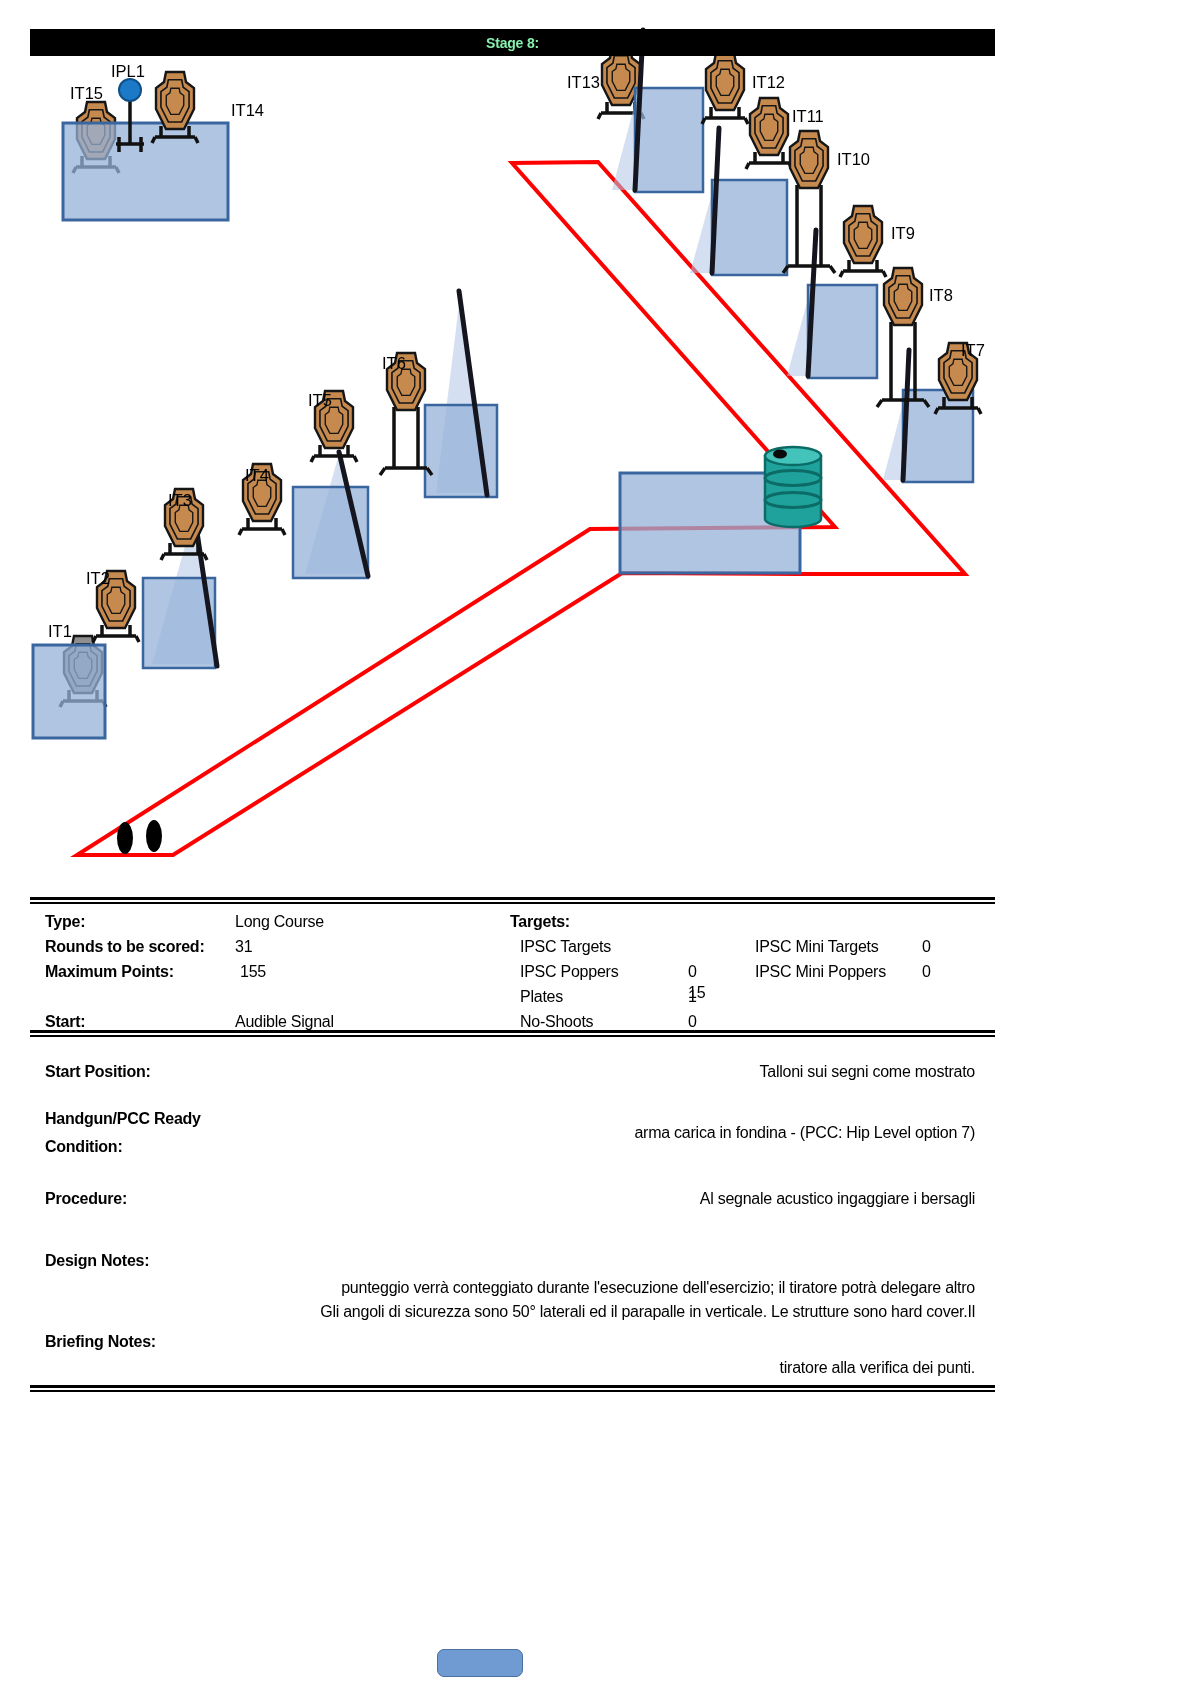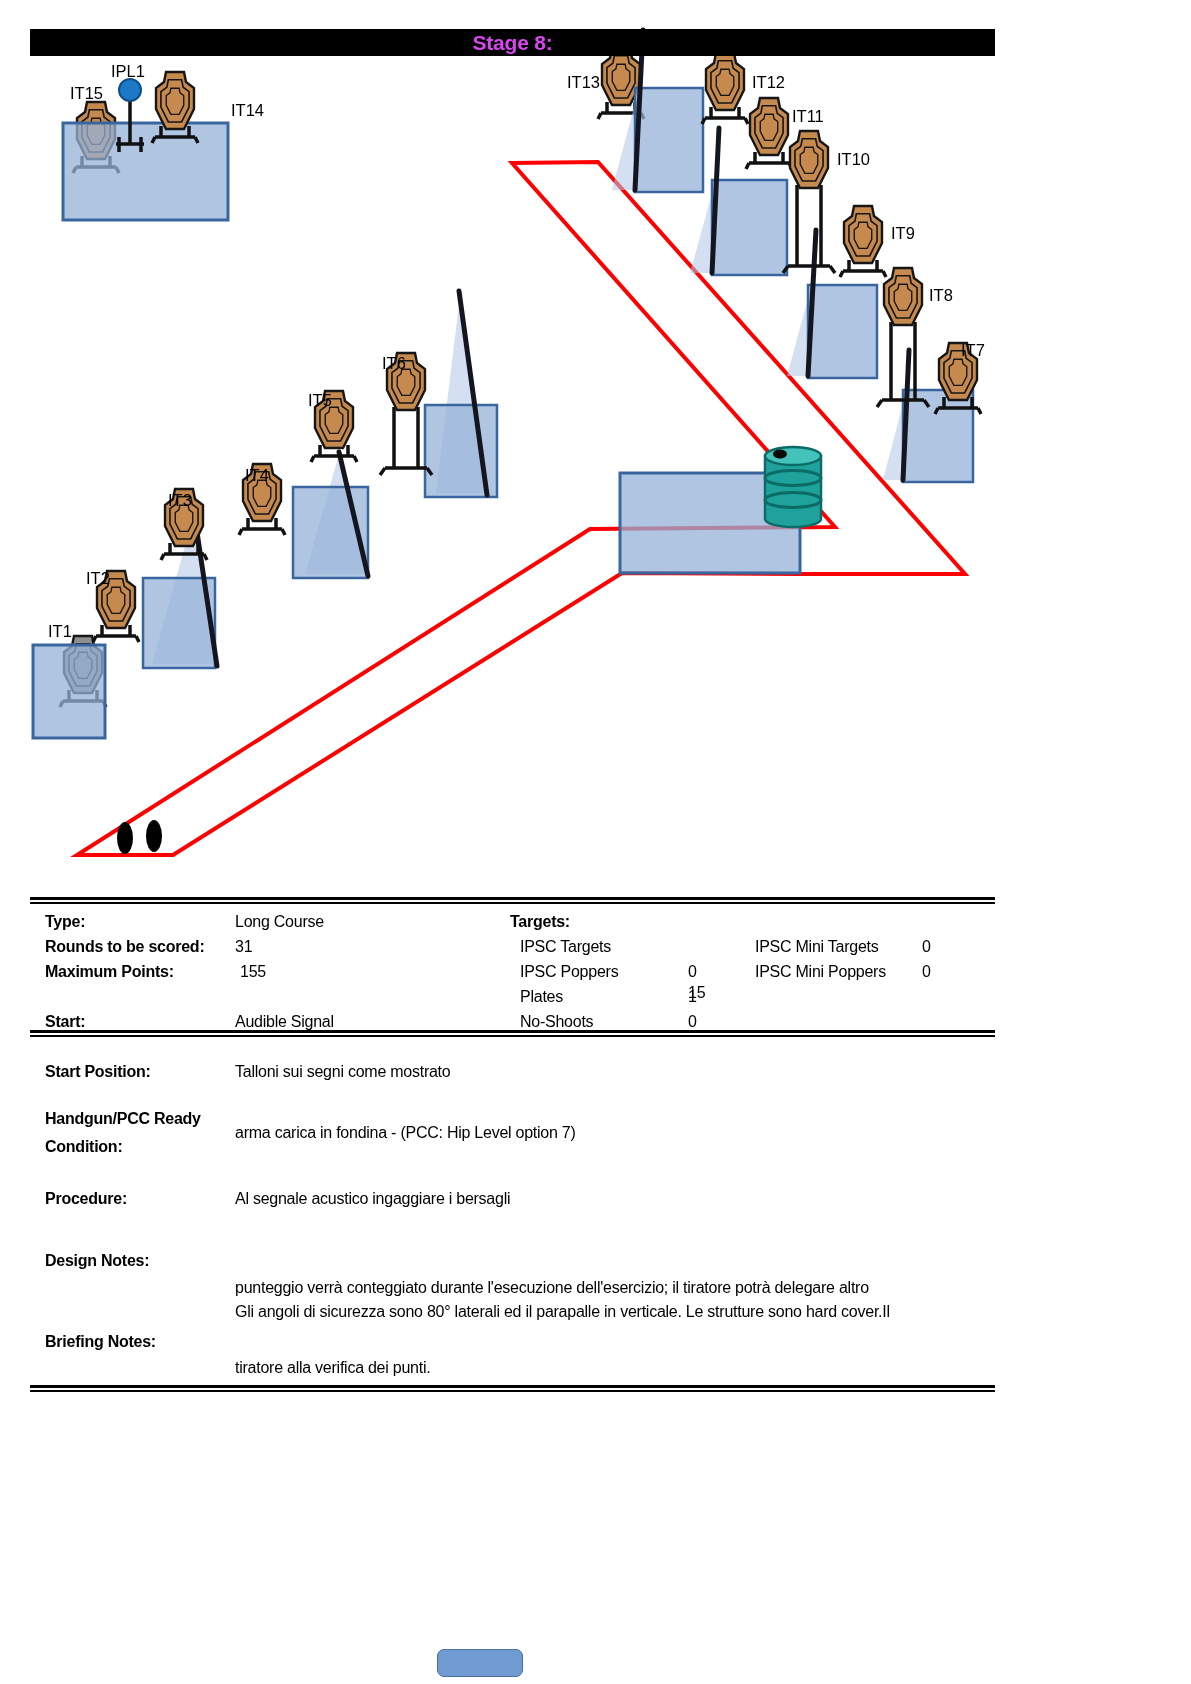--- a/index.html
+++ b/index.html
@@ -1,24 +1,24 @@
 <!DOCTYPE html>
 <html><head>
 <meta charset="utf-8">
 <style>
   html,body{margin:0;padding:0;background:#fff;}
   body{width:1191px;height:1684px;position:relative;font-family:"Liberation Sans",sans-serif;color:#000;overflow:hidden;}
   #diagram{position:absolute;left:0;top:0;z-index:1;}
   .title-bar{position:absolute;left:30px;top:29px;width:965px;height:27px;background:#000;z-index:5;
              display:flex;align-items:center;justify-content:center;}
-  .title-bar span{color:#d946ef;font-weight:700;font-size:21px;letter-spacing:-0.2px;}
+  .title-bar span{color:#86efac;font-weight:700;font-size:14px;letter-spacing:-0.2px;}
   .hrule{position:absolute;left:30px;width:965px;height:7px;border-top:3px solid #000;border-bottom:2px solid #000;z-index:4;box-sizing:border-box;}
   .cell{position:absolute;font-size:16px;letter-spacing:-0.25px;white-space:pre;z-index:4;}
   .b{font-weight:700;}
-  .cv{position:absolute;left:235px;width:740px;text-align:left;font-size:16px;letter-spacing:-0.25px;z-index:4;}
+  .cv{position:absolute;left:235px;width:740px;text-align:right;font-size:16px;letter-spacing:-0.25px;z-index:4;}
   .bottom-bar{position:absolute;left:437px;top:1649px;width:84px;height:26px;background:#6f9bd2;border:1px solid #4a6fa0;border-radius:7px;z-index:4;}
 </style>
 </head>
 <body>
 
 <svg id="diagram" width="1191" height="880" viewBox="0 0 1191 880">
     <polygon points="512,163 598,162 965,574 798,574 622,573 173,855 77,855 590,529 835,527" fill="none" stroke="#ff0000" stroke-width="4" stroke-linejoin="miter"></polygon>
     <g>
       <g transform="translate(96,132)">
         <path d="M -14,24 L -14,35 M 14,24 L 14,35 M -20,35 L 20,35 M -20,35 L -23,41 M 20,35 L 23,41" stroke="#111" fill="none" stroke-width="3.5"></path>
@@ -235,19 +235,19 @@
 <span class="cell b" style="left:45px;top:1110px">Handgun/PCC Ready</span>
 <span class="cell b" style="left:45px;top:1138px">Condition:</span>
 <div class="cv" style="top:1124px">arma carica in fondina - (PCC: Hip Level option 7)</div>
 
 <span class="cell b" style="left:45px;top:1190px">Procedure:</span>
 <div class="cv" style="top:1190px">Al segnale acustico ingaggiare i bersagli</div>
 
 <span class="cell b" style="left:45px;top:1252px">Design Notes:</span>
 
 <span class="cell b" style="left:45px;top:1333px">Briefing Notes:</span>
-<div class="cv" style="top:1303px">Gli angoli di sicurezza sono 80° laterali ed il parapalle in verticale. Le strutture sono hard cover.Il</div>
+<div class="cv" style="top:1303px">Gli angoli di sicurezza sono 50° laterali ed il parapalle in verticale. Le strutture sono hard cover.Il</div>
 <div class="cv" style="top:1279px">punteggio verrà conteggiato durante l'esecuzione dell'esercizio; il tiratore potrà delegare altro</div>
 <div class="cv" style="top:1359px">tiratore alla verifica  dei punti.</div>
 
 <div class="hrule" style="top:1385px"></div>
 
 <div class="bottom-bar"></div>
 
 </body></html>

